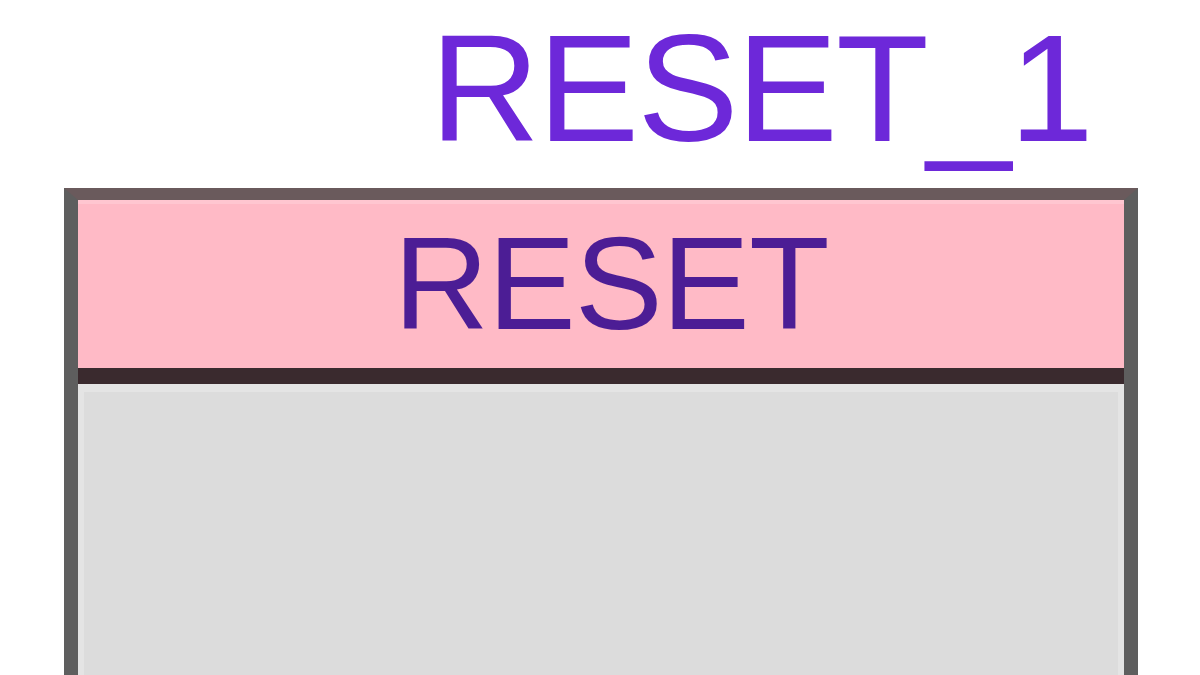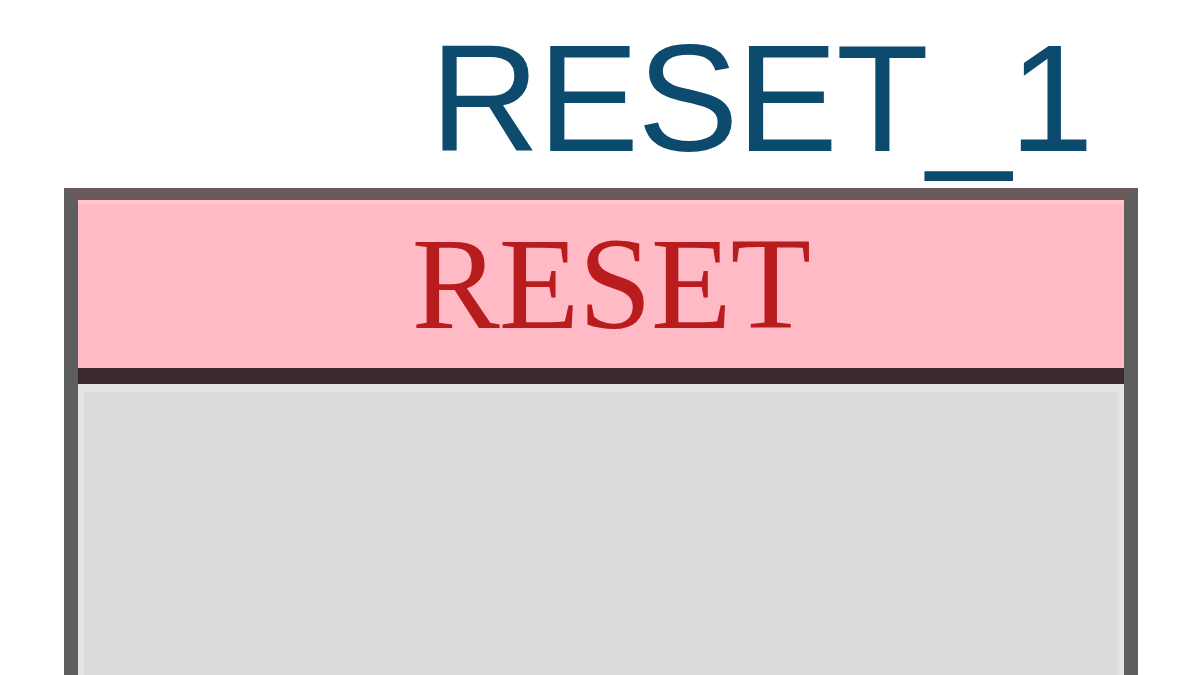--- a/index.html
+++ b/index.html
@@ -10,25 +10,25 @@
       background: #ffffff;
       overflow: hidden;
     }
     body {
       position: relative;
       font-family: "Liberation Sans", "DejaVu Sans", sans-serif;
     }
     .instance-label {
       position: absolute;
       left: 430px;
-      top: 22px;
+      top: 12px;
       font-size: 152px;
       line-height: 152px;
       letter-spacing: -2px;
-      color: #0c4a6e;
+      color: #6d28d9;
       white-space: nowrap;
       filter: blur(0.6px);
     }
     .component {
       position: absolute;
       left: 64px;
       top: 188px;
       width: 1074px;
       height: 520px;
       box-sizing: border-box;
@@ -45,23 +45,22 @@
       border-bottom: 16px solid #3a2a2e;
       box-sizing: content-box;
       box-shadow: inset 0 4px 0 #ffc6d0;
       text-align: center;
     }
     .component-title {
       display: inline-block;
       font-size: 132px;
       line-height: 168px;
       letter-spacing: -1px;
-      color: #b91c1c;
+      color: #4c1d95;
       margin-left: 20px;
-      font-family: Liberation Serif, serif;
     }
     .component-body {
       position: absolute;
       left: 0;
       right: 0;
       top: 184px;
       bottom: 0;
       background: #dcdcdc;
       box-shadow: inset 6px 8px 0 #e4e4e4, inset -6px 0 0 #e4e4e4;
     }

